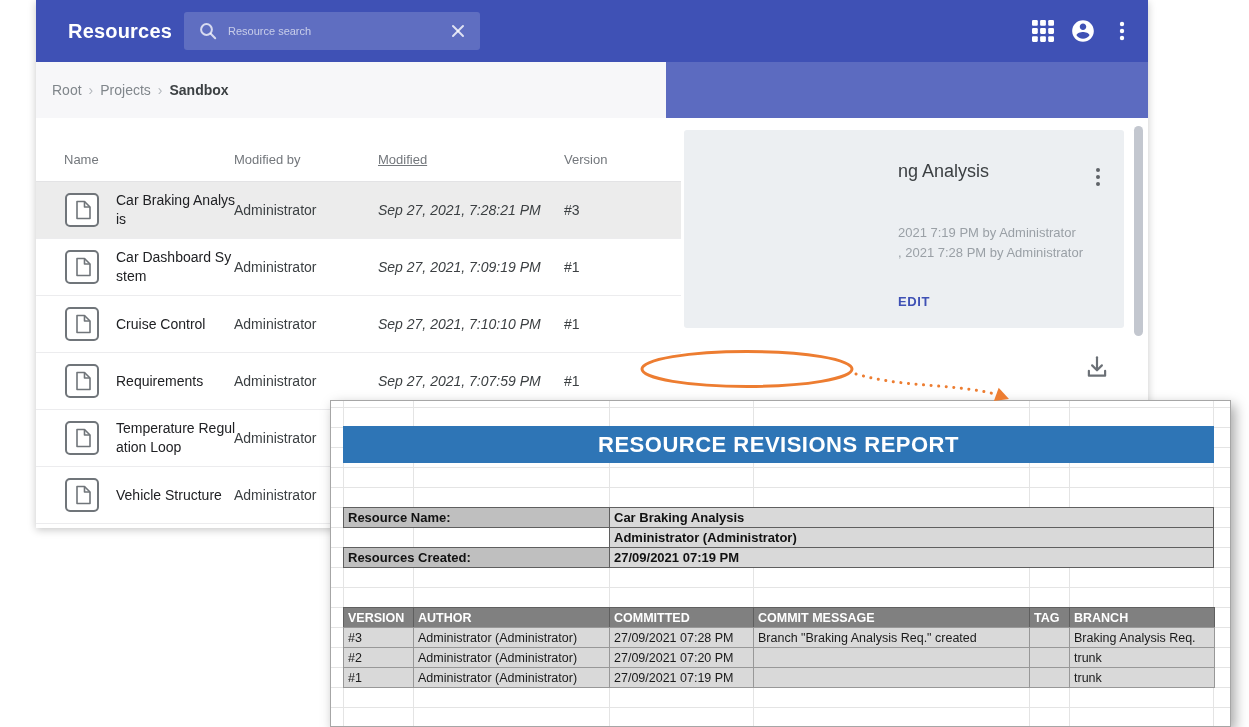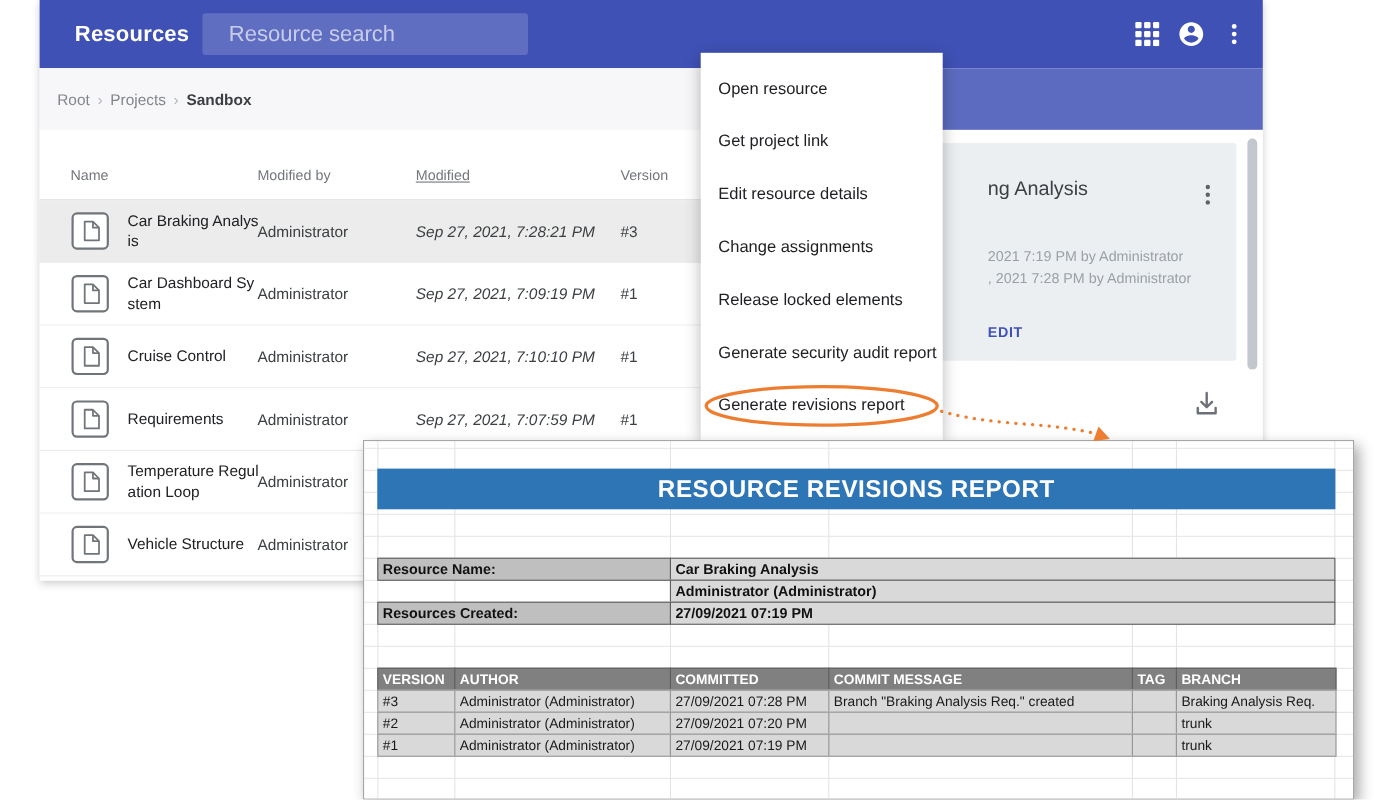--- a/index.html
+++ b/index.html
@@ -11,21 +11,21 @@
   .app-window { position:absolute; left:0; top:0; width:1112px; height:528px; background:#fff;
                 box-shadow:0 2px 8px rgba(0,0,0,.22);margin-left:36px; }
 
   .topbar { position:absolute; left:0; top:0; width:1112px; height:62px; background:#3F51B5; }
   .app-title { position:absolute; left:32px; top:0; height:62px; line-height:62px;
                color:#fff; font-size:20px; font-weight:700; letter-spacing:.2px; }
   .search-box { position:absolute; left:148px; top:12px; width:296px; height:38px;
                 background:rgba(255,255,255,.17); border-radius:3px;
                 display:flex; align-items:center; gap:10px; padding:0 14px; }
   .search-input { flex:1; background:transparent; border:none; outline:none;
-                  color:#ffffff; font-size:20px; font-family:"Liberation Sans", sans-serif; }
+                  color:#ffffff; font-size:11px; font-family:"Liberation Sans", sans-serif; }
   .search-input::placeholder { color:rgba(255,255,255,.65); }
   .topbar-icons { position:absolute; right:16px; top:0; height:62px; display:flex; align-items:center; gap:16px; }
   .tb-icon { display:block; cursor:pointer; }
 
   .breadcrumb-bar { position:absolute; left:0; top:62px; width:1112px; height:56px; background:#F7F7F9; }
   .breadcrumb { position:absolute; left:16px; top:0; height:56px; line-height:56px; font-size:14px; color:#80868B; }
   .breadcrumb .sep { color:#B3B7BC; margin:0 7px; }
   .breadcrumb .current { color:#3C4043; font-weight:700; }
 
   .panel-band { position:absolute; left:630px; top:62px; width:482px; height:56px; background:#5C6BC0; }
@@ -252,29 +252,20 @@
     <span class="frag-meta2">, 2021 7:28 PM by Administrator</span>
     <span class="frag-edit">EDIT</span>
     <svg class="download-btn" width="26" height="26" viewBox="0 0 24 24">
       <path d="M12 3v11" stroke="#6B7076" stroke-width="2" fill="none" stroke-linecap="round"></path>
       <path d="M7.5 10.5L12 15l4.5-4.5" fill="none" stroke="#6B7076" stroke-width="2" stroke-linecap="round" stroke-linejoin="round"></path>
       <path d="M4.5 15.5v4.5h15v-4.5" fill="none" stroke="#6B7076" stroke-width="2" stroke-linecap="round" stroke-linejoin="round"></path>
     </svg>
     <div class="scroll-thumb"></div>
   </div>
 
-  <div class="context-menu">
-    <div class="menu-item">Open resource</div>
-    <div class="menu-item">Get project link</div>
-    <div class="menu-item">Edit resource details</div>
-    <div class="menu-item">Change assignments</div>
-    <div class="menu-item">Release locked elements</div>
-    <div class="menu-item">Generate security audit report</div>
-    <div class="menu-item">Generate revisions report</div>
-  </div>
 
   <div class="spreadsheet">
     <div class="sheet">
       <i class="vl" style="left:12px"></i>
         <i class="vl" style="left:82px"></i>
         <i class="vl" style="left:278px"></i>
       <i class="vl" style="left:422px"></i>
         <i class="vl" style="left:698px"></i>
         <i class="vl" style="left:738px"></i>
       <i class="vl" style="left:882px"></i>

